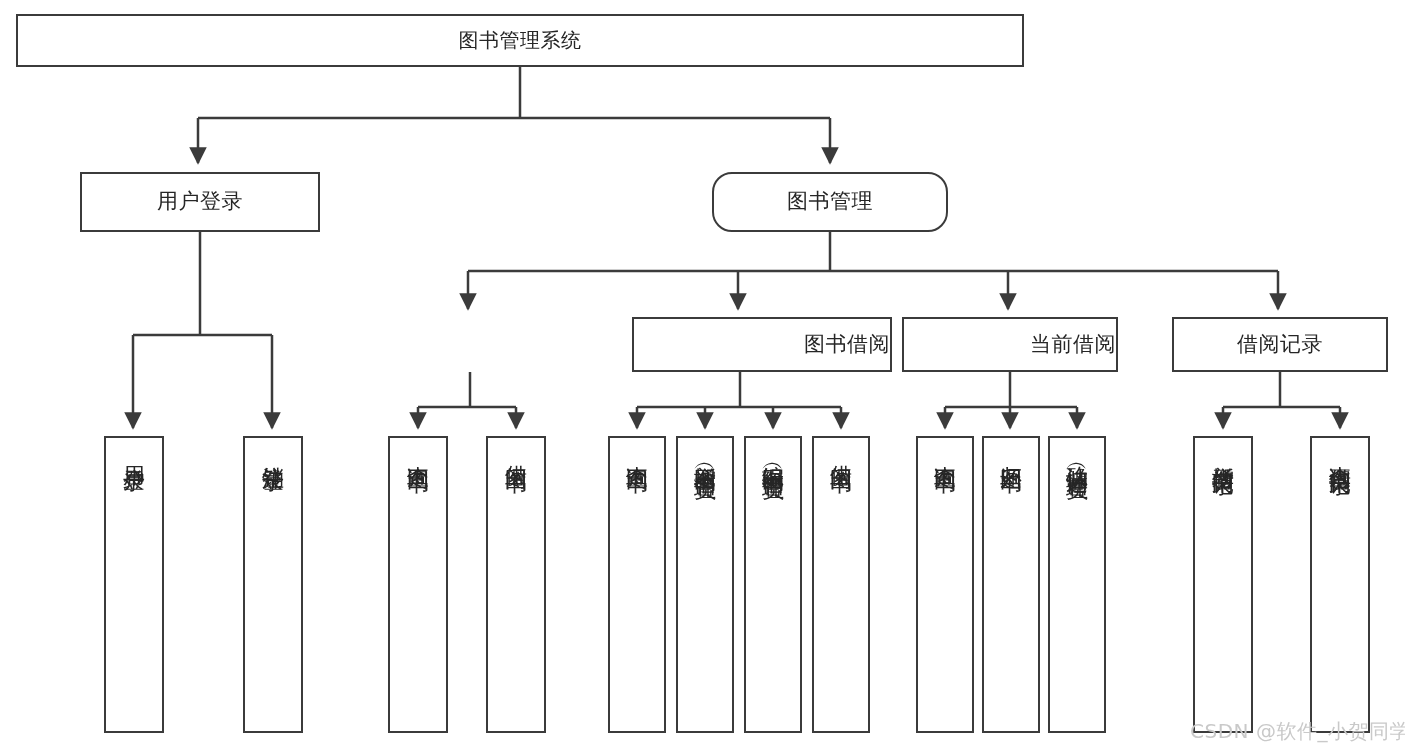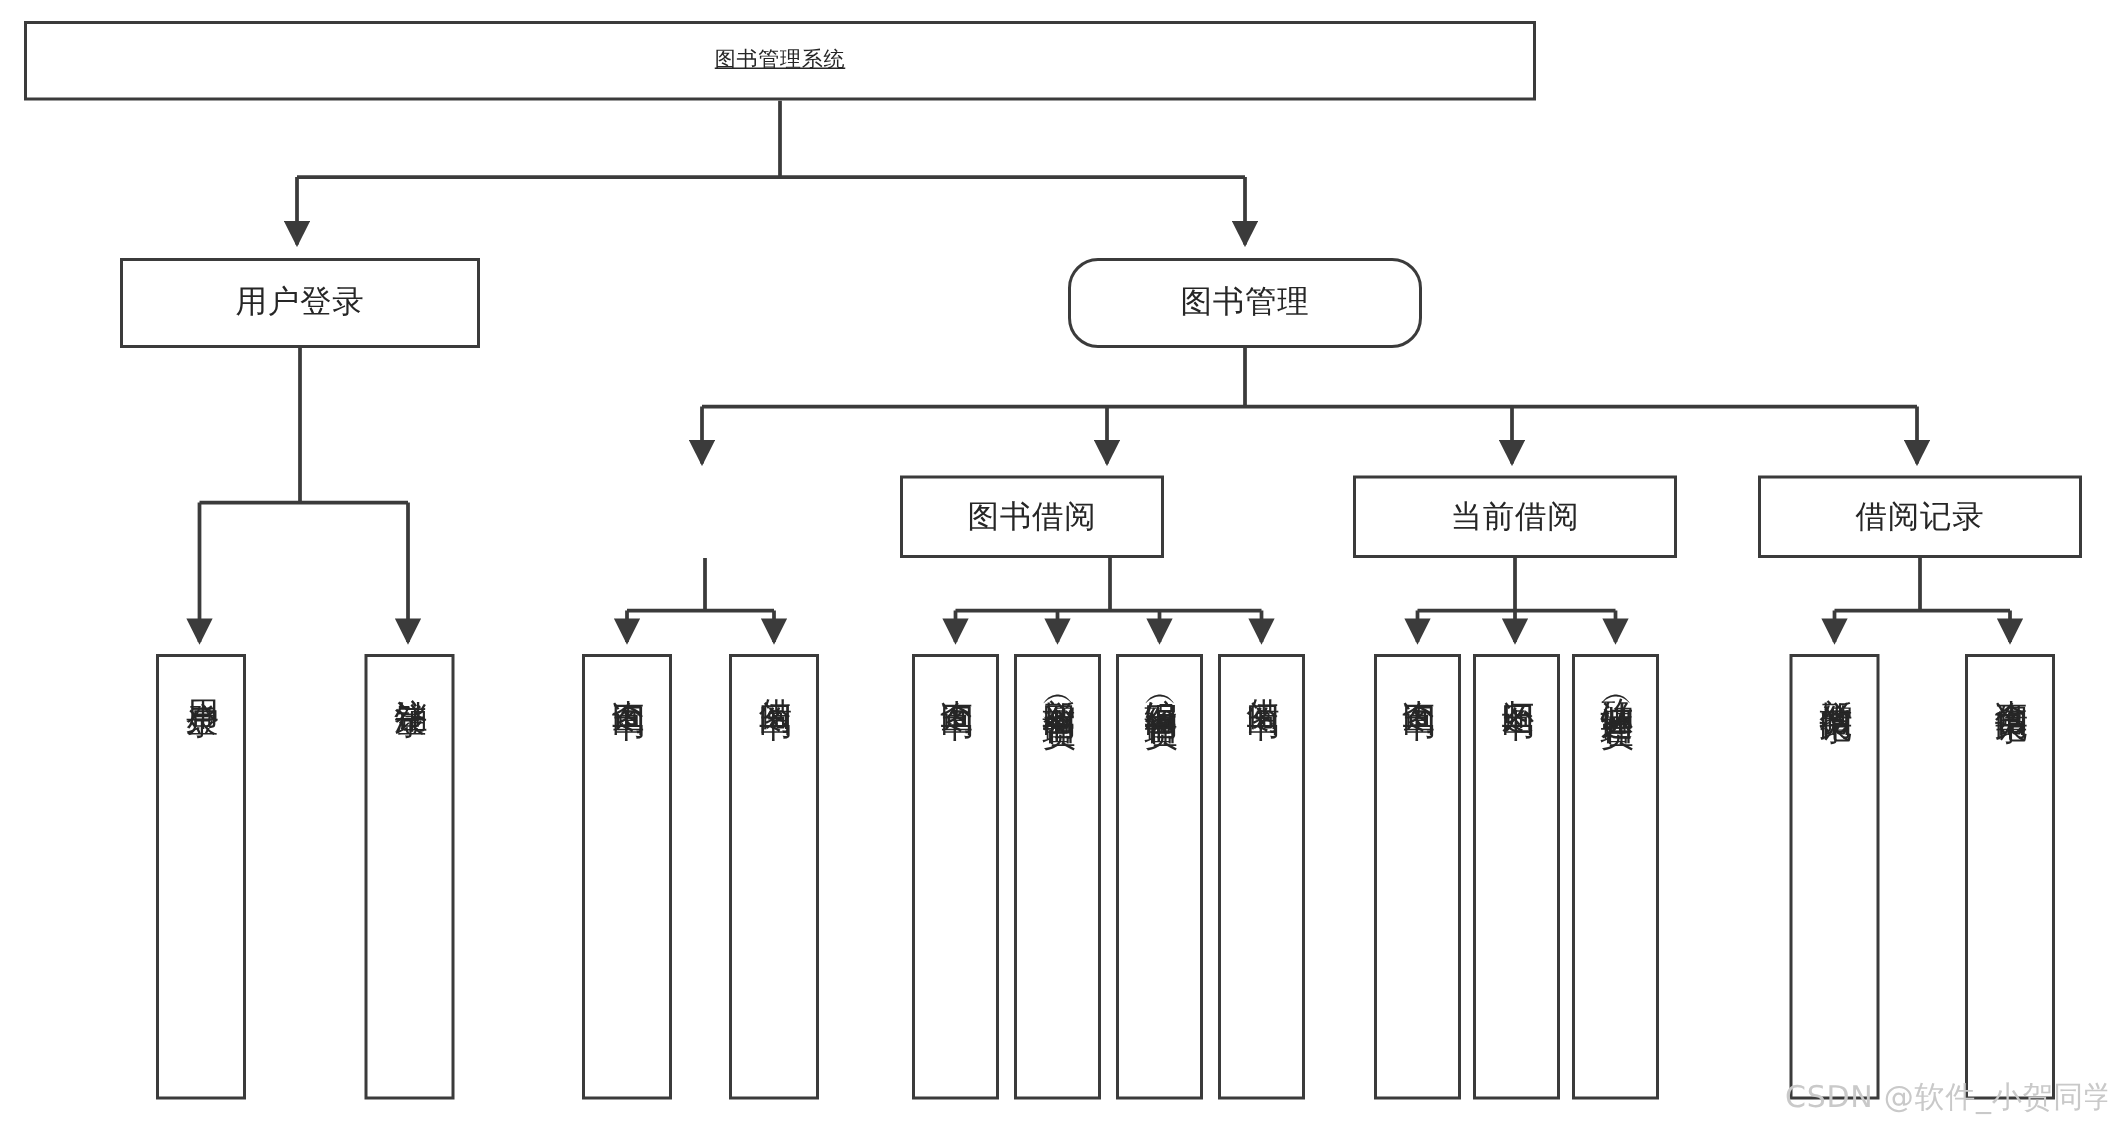--- a/index.html
+++ b/index.html
@@ -39,22 +39,21 @@
     display: block;
     text-align: center;
     line-height: 1.12;
     letter-spacing: 0.5px;
   }
   
   .node.horiz .label {
     font-size: 21px;
   }
   .node.root .label {
-    font-size: 14px;
-    text-decoration: underline;
+    font-size: 20px;
   }
   
   .node.vert {
     align-items: flex-start;
     justify-content: center;
     padding-top: 10px;
   }
   .node.vert .label {
     writing-mode: vertical-rl;
     text-orientation: upright;
@@ -131,24 +130,24 @@
     <span class="label">图书管理系统</span>
   </div>
 
   <div class="node horiz" style="left:80px; top:172px; width:240px; height:60px;">
     <span class="label">用户登录</span>
   </div>
   <div class="node horiz" style="left:712px; top:172px; width:236px; height:60px;border-radius:20px;">
     <span class="label">图书管理</span>
   </div>
 
-  <div class="node horiz" style="left:600px; top:317px; width:176px; height:55px;">
+  <div class="node horiz" style="left:632px; top:317px; width:260px; height:55px;justify-content:flex-end;">
     <span class="label">图书借阅</span>
   </div>
-  <div class="node horiz" style="left:902px; top:317px; width:216px; height:55px;">
+  <div class="node horiz" style="left:902px; top:317px; width:216px; height:55px;justify-content:flex-end;">
     <span class="label">当前借阅</span>
   </div>
   <div class="node horiz" style="left:1172px; top:317px; width:216px; height:55px;">
     <span class="label">借阅记录</span>
   </div>
 
   <div class="node vert" style="left:104px; top:436px; width:60px; height:297px;">
     <span class="label">用户登录</span>
   </div>
   <div class="node vert" style="left:243px; top:436px; width:60px; height:297px;">

